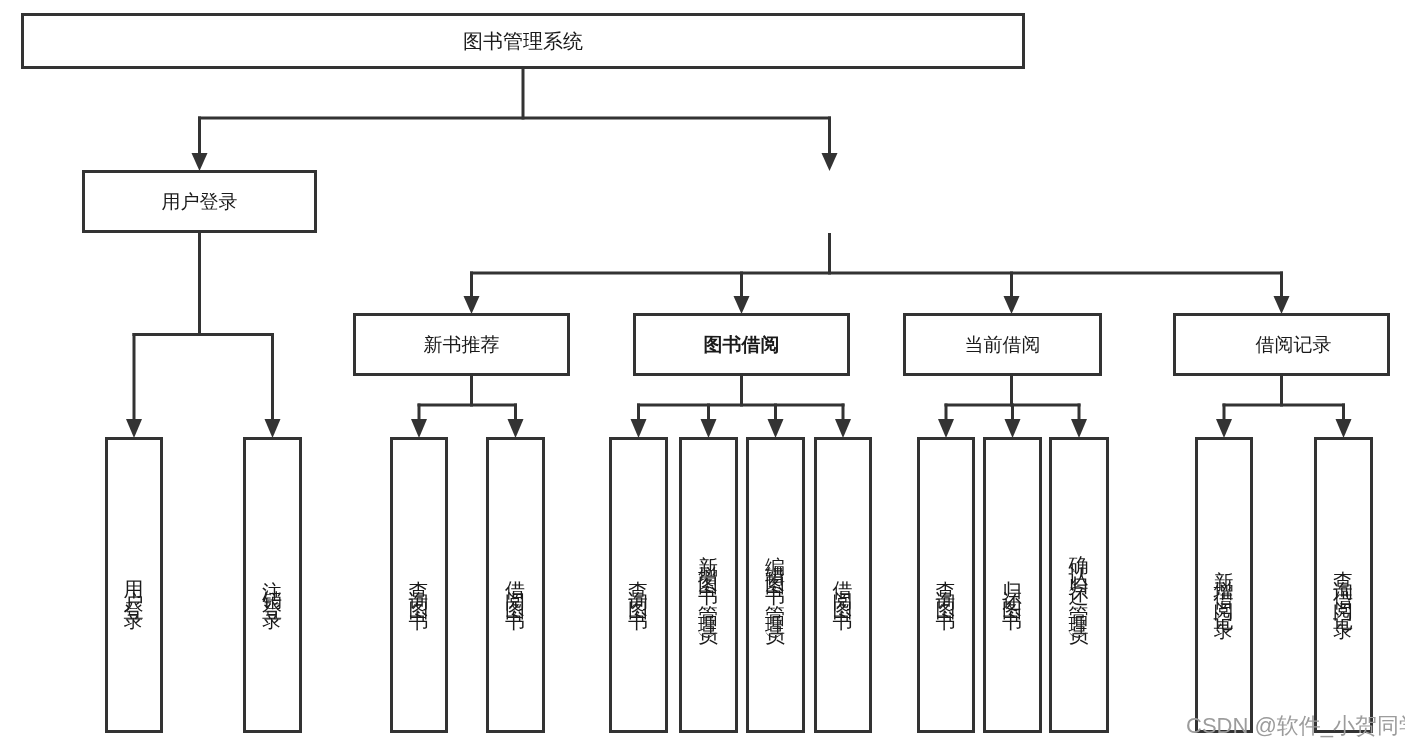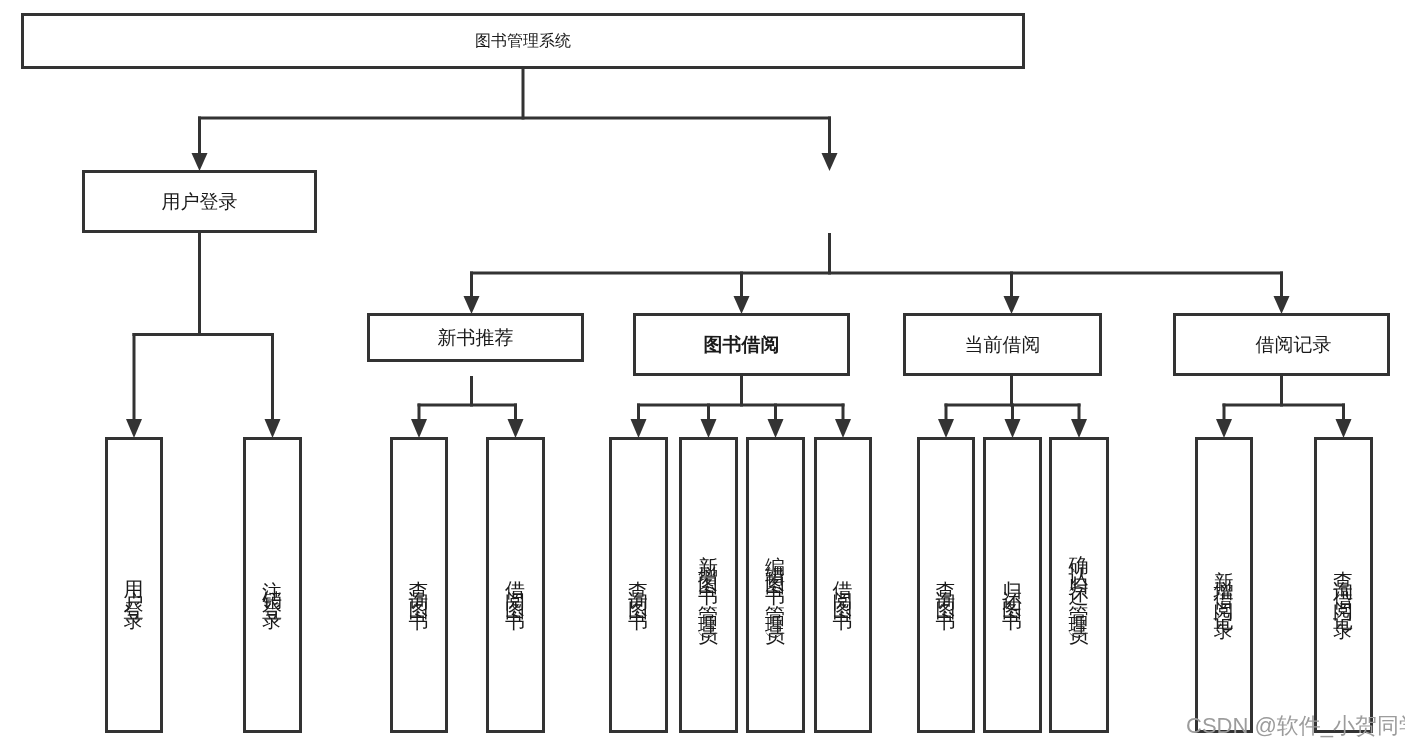--- a/index.html
+++ b/index.html
@@ -6,21 +6,21 @@
   .canvas {
     position:relative; width:1405px; height:747px; background:#ffffff;
     font-family:"Liberation Sans","DejaVu Sans",sans-serif; color:#1a1a1a; overflow:hidden;
   }
   svg.connectors { position:absolute; left:0; top:0; }
   .box {
     position:absolute; box-sizing:border-box; border:3px solid #333333;
     background:#ffffff; display:flex; align-items:center; justify-content:center;
   }
   .hbox span { font-size:19px; white-space:nowrap; }
-  .rootbox span { font-size:16px;text-align:right; }
+  .rootbox span { font-size:20px;text-align:right; }
   .vtext {
     writing-mode:vertical-rl; text-orientation:mixed;
     font-size:20px; letter-spacing:10px; line-height:1; white-space:nowrap;
   }
   .watermark {
     position:absolute; left:1186px; top:711px; z-index:5;
     font-size:22px; color:#9c9c9c; white-space:nowrap;
   }
 </style>
 </head>
@@ -90,21 +90,21 @@
   </svg>
 
   <div class="box hbox rootbox" style="left:21px;top:13px;width:1004px;height:56px;">
     <span>图书管理系统</span>
   </div>
 
   <div class="box hbox" style="left:82px;top:170px;width:235px;height:63px;">
     <span>用户登录</span>
   </div>
 
-  <div class="box hbox" style="left:367px;top:313px;width:217px;height:49px;">
+  <div class="box hbox" style="left:353px;top:313px;width:217px;height:63px;">
     <span>新书推荐</span>
   </div>
   <div class="box hbox" style="left:633px;top:313px;width:217px;height:63px;font-weight:bold;">
     <span>图书借阅</span>
   </div>
   <div class="box hbox" style="left:903px;top:313px;width:199px;height:63px;">
     <span>当前借阅</span>
   </div>
   <div class="box hbox" style="left:1173px;top:313px;width:217px;height:63px;padding-left:24px;">
     <span>借阅记录</span>

